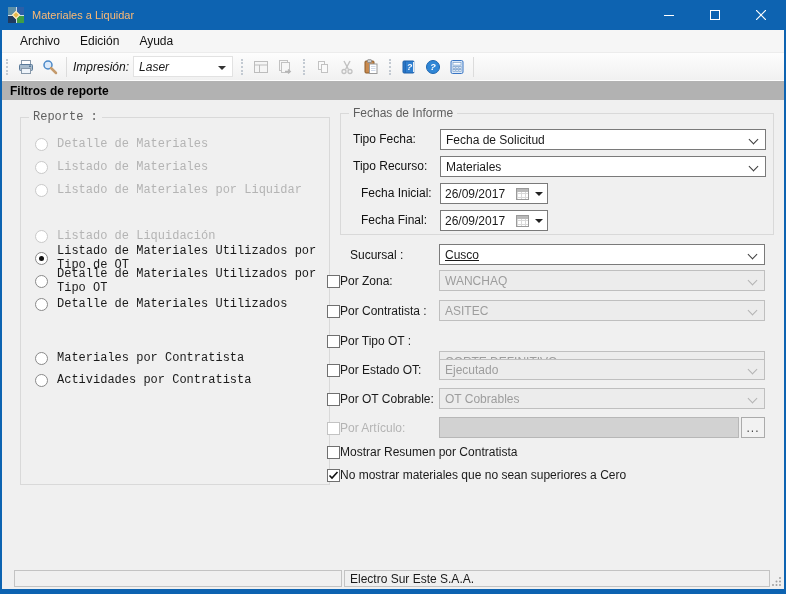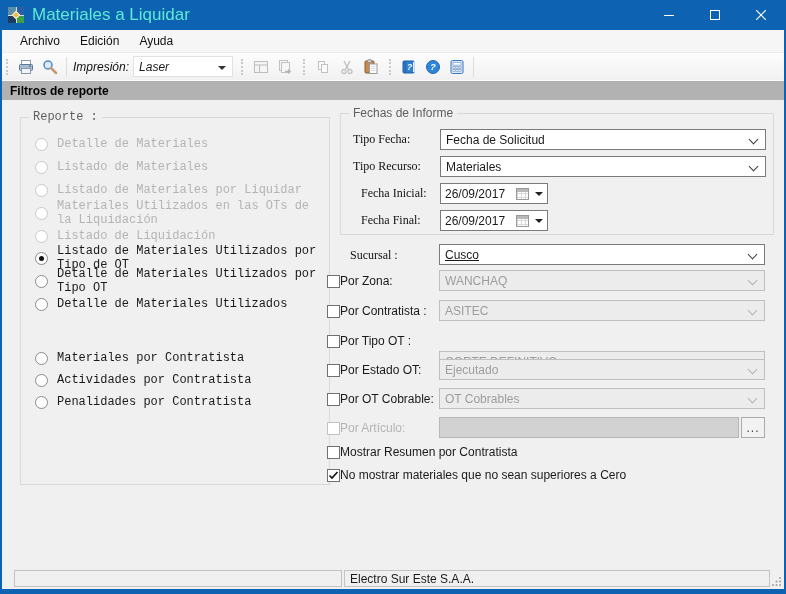--- a/index.html
+++ b/index.html
@@ -13,21 +13,21 @@
   }
 
   
   .titlebar { height:30px; background:#0d63b1; display:flex; align-items:center; flex:0 0 auto; }
   .app-icon { width:16px; height:16px; margin:0 8px 0 6px; position:relative; display:grid;
               grid-template-columns:1fr 1fr; grid-template-rows:1fr 1fr; gap:1px; background:#cfe0ee; }
   .app-icon .q1{background:#5b8fa8}.app-icon .q2{background:#2a5fa8}
   .app-icon .q3{background:#1f3a5f}.app-icon .q4{background:#3f9e46}
   .app-icon .diamond{ position:absolute; left:5px; top:5px; width:6px; height:6px;
               background:#e8b84a; transform:rotate(45deg); border:1px solid #f7f0d8; }
-  .title-text { color:#5eead4; font-size:17px; }
+  .title-text { color:#fdba74; font-size:11px; }
   .tb-spacer { flex:1; }
   .win-btn { width:46px; height:30px; display:flex; align-items:center; justify-content:center; }
   .win-btn svg { display:block; }
 
   
   .menubar { height:22px; background:#f6f6f6; display:flex; align-items:center; padding-left:8px; flex:0 0 auto; }
   .menu-item { padding:3px 10px; color:#111; }
 
   
   .toolbar { height:28px; background:linear-gradient(#fdfdfd,#f1f1f1); border-top:1px solid #ececec;
@@ -55,21 +55,21 @@
   .gb-fechas  { left:338px; top:13px; width:434px; height:122px; }
 
   .radio-row { position:absolute; left:14px; display:flex; align-items:center; height:16px; gap:9px; }
   .radio { width:13px; height:13px; border-radius:50%; background:#fff; border:1px solid #8a8a8a;
            flex:0 0 auto; position:relative; }
   .radio.selected::after { content:""; position:absolute; left:3px; top:3px; width:5px; height:5px;
            border-radius:50%; background:#111; }
   .radio.disabled { border-color:#c9c9c9; }
   .lbl-disabled { color:#b4b4b4; }
 
-  .flabel { position:absolute; height:16px; display:flex; align-items:center; color:#111;font-family:Liberation Serif, serif; }
+  .flabel { position:absolute; height:16px; display:flex; align-items:center; color:#111; }
 
   .combo { position:absolute; height:21px; background:#fff; border:1px solid #7a7a7a;
            display:flex; align-items:center; padding-left:5px; }
   .combo .chev { position:absolute; right:8px; top:6px; width:7px; height:7px;
            border-right:1.6px solid #3c3c3c; border-bottom:1.6px solid #3c3c3c; transform:rotate(45deg); }
   .combo.disabled { background:#ececec; border-color:#bfbfbf; color:#9d9d9d; }
   .combo.disabled .chev { border-color:#b3b3b3; }
 
   .datepicker { position:absolute; width:108px; height:21px; background:#fff; border:1px solid #7a7a7a;
            display:flex; align-items:center; padding-left:4px; }
@@ -246,24 +246,20 @@
         <span class="lbl-disabled">Detalle de Materiales</span>
       </div>
       <div class="radio-row" style="top:41px;">
         <span class="radio disabled"></span>
         <span class="lbl-disabled">Listado de Materiales</span>
       </div>
       <div class="radio-row" style="top:64px;">
         <span class="radio disabled"></span>
         <span class="lbl-disabled">Listado de Materiales por Liquidar</span>
       </div>
-      <div class="radio-row" style="top:87px;">
-        <span class="radio disabled"></span>
-        <span class="lbl-disabled">Materiales Utilizados en las OTs de la Liquidación</span>
-      </div>
       <div class="radio-row" style="top:110px;">
         <span class="radio disabled"></span>
         <span class="lbl-disabled">Listado de Liquidación</span>
       </div>
       <div class="radio-row" style="top:132px;">
         <span class="radio selected"></span>
         <span>Listado de Materiales Utilizados por Tipo de OT</span>
       </div>
       <div class="radio-row" style="top:155px;">
         <span class="radio"></span>
@@ -273,24 +269,20 @@
         <span class="radio"></span>
         <span>Detalle de Materiales Utilizados</span>
       </div>
       <div class="radio-row" style="top:232px;">
         <span class="radio"></span>
         <span>Materiales por Contratista</span>
       </div>
       <div class="radio-row" style="top:254px;">
         <span class="radio"></span>
         <span>Actividades por Contratista</span>
-      </div>
-      <div class="radio-row" style="top:276px;">
-        <span class="radio"></span>
-        <span>Penalidades por Contratista</span>
       </div>
     </div>
 
     <div class="groupbox gb-fechas">
       <span class="legend">Fechas de Informe</span>
 
       <span class="flabel" style="left:12px; top:17px;">Tipo Fecha:</span>
       <div class="combo" style="left:99px; top:15px; width:326px;">
         <span>Fecha de Solicitud</span>
         <span class="chev"></span>

